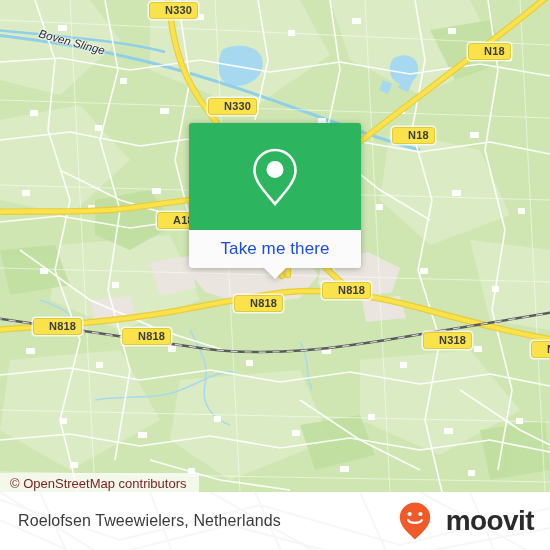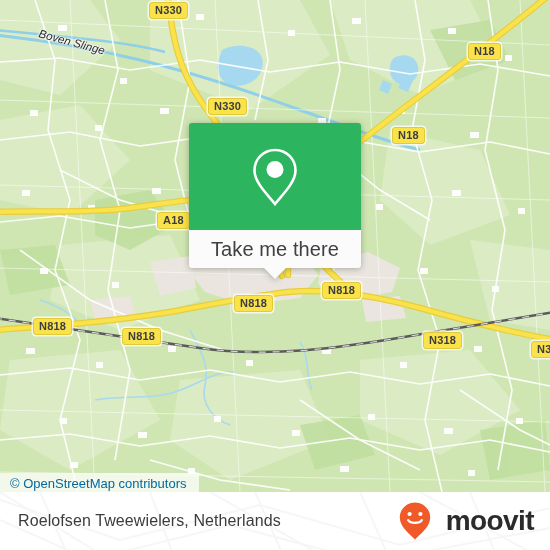--- a/index.html
+++ b/index.html
@@ -23,21 +23,21 @@
   
   .shield {
     position: absolute;
     background: #f9e24a;
     border: 1.5px solid #e0c93a;
     border-radius: 3px;
     color: #3d3d3d;
     font-size: 11px;
     font-weight: bold;
     letter-spacing: .2px;
-    padding: 1px 5px 2px 5px;
+    padding: 1px 5px 2px 15px;
     line-height: 12px;
     white-space: nowrap;
     box-shadow: 0 0 0 1.5px rgba(255,255,255,.75);
   }
   .river-label {
     position: absolute;
     color: #2c2c2c;
     font-size: 11.5px;
     font-style: italic;
     white-space: nowrap;
@@ -58,40 +58,40 @@
     display: flex; align-items: center; justify-content: center;
   }
   #callout-bottom {
     background: #fbfbfb;
     height: 38px;
     display: flex; align-items: center; justify-content: center;
     border-radius: 0 0 3px 3px;
     position: relative;
   }
   #callout-label {
-    color: #404040;
-    font-size: 20px;
+    color: #1d4ed8;
+    font-size: 17px;
     letter-spacing: .1px;
   }
   #callout-tail {
     position: absolute;
     left: 50%; bottom: -11px;
     margin-left: -11px;
     width: 0; height: 0;
     border-left: 11px solid transparent;
     border-right: 11px solid transparent;
     border-top: 11px solid #fbfbfb;
   }
 
   
   #osm-attr {
     position: absolute;
     left: 0; top: 473px;
     background: rgba(255,255,255,.72);
-    color: #0369a1;
+    color: #7f1d1d;
     font-size: 13px;
     padding: 3px 12px 4px 10px;
     line-height: 16px;
     white-space: nowrap;
   }
 
   
   #footer {
     position: absolute;
     left: 0; top: 492px;

